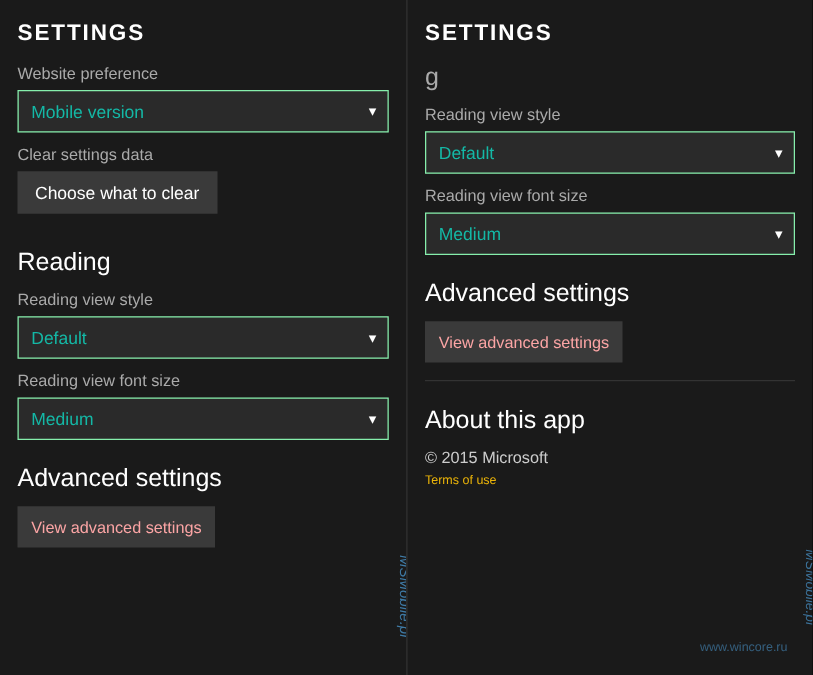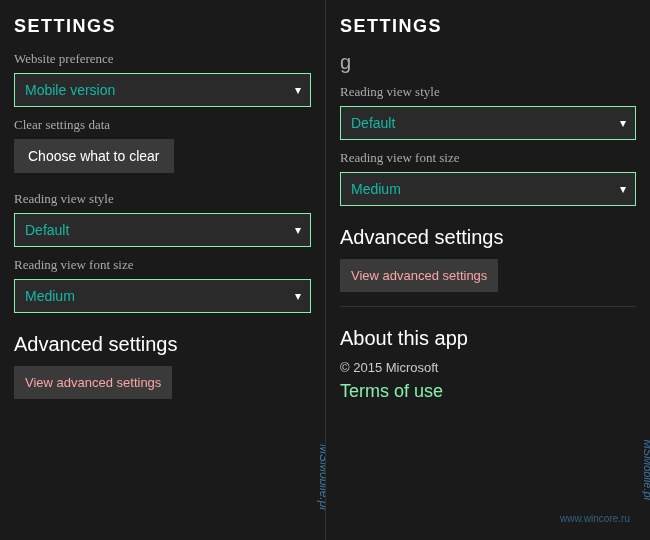--- a/index.html
+++ b/index.html
@@ -30,21 +30,20 @@
       letter-spacing: 1.5px;
       color: #fff;
       margin-bottom: 14px;
       text-transform: uppercase;
     }
     .section-label {
       font-size: 13px;
       color: #aaa;
       margin-bottom: 6px;
       margin-top: 10px;
-      font-family: Liberation Serif, serif;
     }
     .select-wrapper {
       position: relative;
       margin-bottom: 10px;
     }
     .select-wrapper select {
       width: 100%;
       background: #2a2a2a;
       border: 1px solid #86efac;
       color: #14b8a6;
@@ -88,22 +87,22 @@
       font-size: 13px;
       color: #ccc;
       margin-bottom: 3px;
     }
     .app-copyright {
       font-size: 13px;
       color: #ccc;
       margin-bottom: 6px;
     }
     .link {
-      color: #86efac;
-      font-size: 18px;
+      color: #eab308;
+      font-size: 10px;
       text-decoration: none;
       display: block;
       margin-bottom: 4px;
       cursor: pointer;
     }
     .watermark {
       position: absolute;
       bottom: 30px;
       right: 8px;
       font-size: 12px;
@@ -141,20 +140,21 @@
     <select>
       <option>Mobile version</option>
       <option>Desktop version</option>
     </select>
     <span class="chevron">▾</span>
   </div>
 
   <div class="section-label">Clear settings data</div>
   <button class="clear-btn">Choose what to clear</button>
 
+  <div class="section-heading">Reading</div>
 
   <div class="section-label">Reading view style</div>
   <div class="select-wrapper">
     <select>
       <option>Default</option>
       <option>Calm</option>
       <option>Focused</option>
     </select>
     <span class="chevron">▾</span>
   </div>

